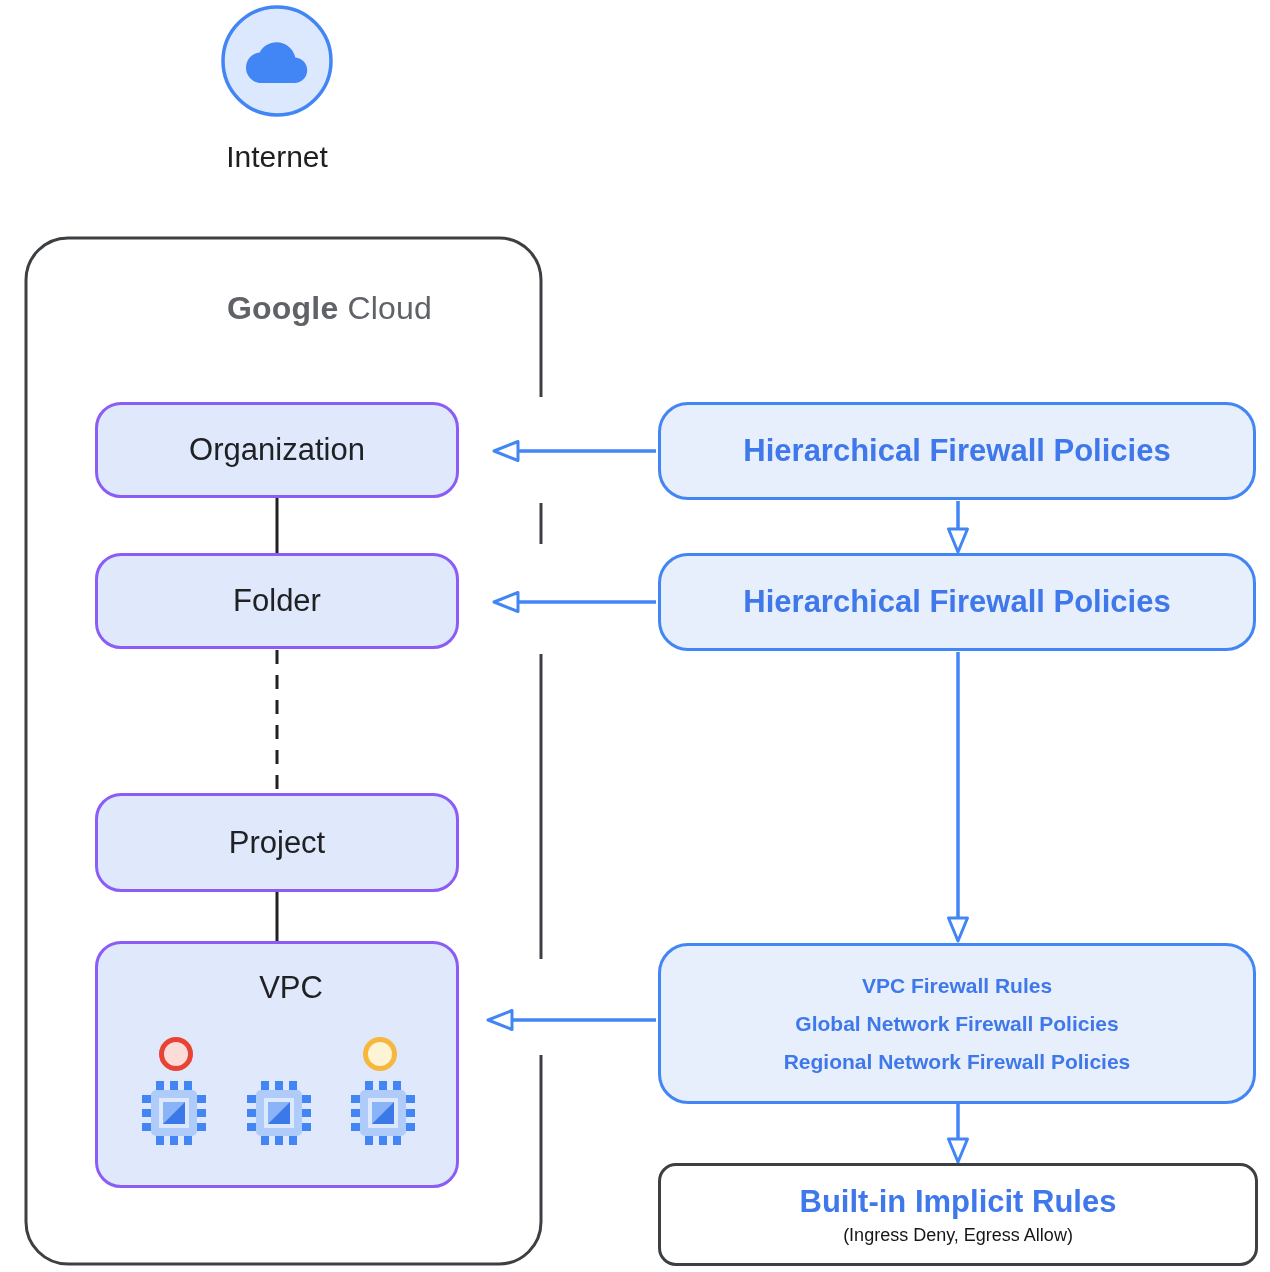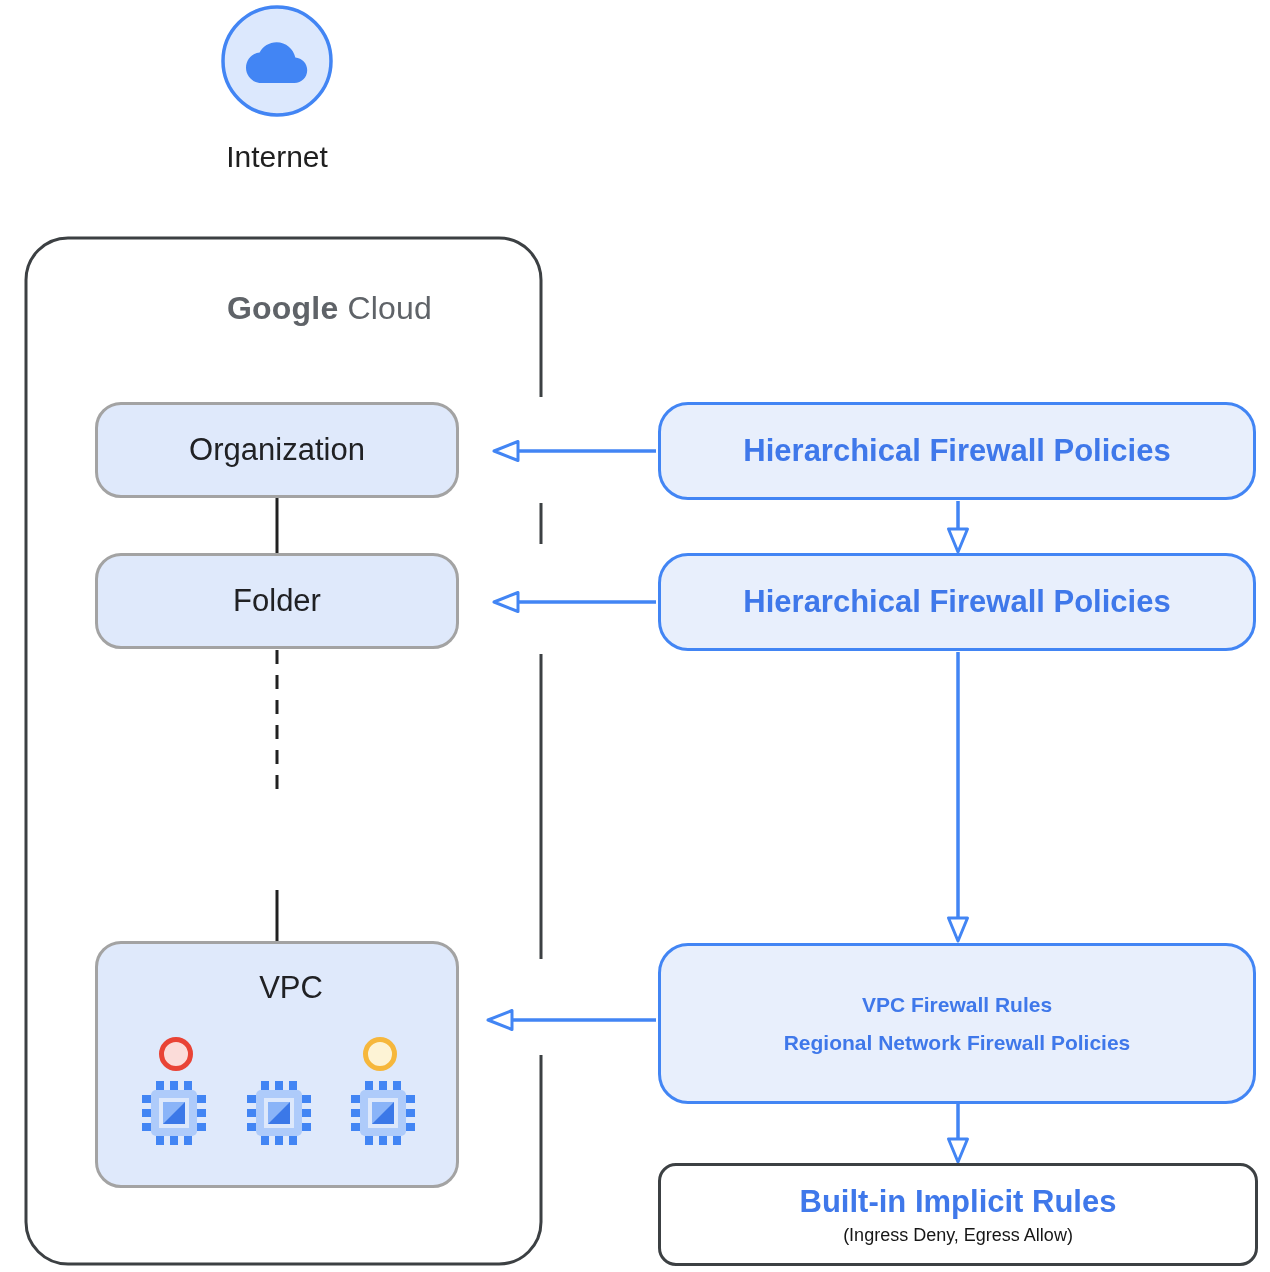--- a/index.html
+++ b/index.html
@@ -21,21 +21,21 @@
   .gc-brand{
     left:26px;top:290px;width:607px;text-align:center;
     font-size:32px;color:#5f6368;letter-spacing:0.2px;
   }
   .gc-brand .g1{font-weight:600;}
   .gc-brand .g2{font-weight:400;margin-left:9px;}
 
   
   .hbox{
     left:95px;width:364px;box-sizing:border-box;
-    background:#dfe9fb;border:3px solid #a3a3a3;border-radius:26px;
+    background:#dfe9fb;border:3px solid #8b5cf6;border-radius:26px;
     display:flex;align-items:center;justify-content:center;
     font-size:31px;font-weight:500;color:#202124;
   }
   .org{top:402px;height:96px;}
   .folder{top:553px;height:96px;}
   .project{top:793px;height:99px;}
   .vpc{top:941px;height:247px;display:block;}
   .vpc-label{
     position:absolute;left:14px;top:26px;width:100%;text-align:center;
     font-size:31px;font-weight:500;color:#202124;
@@ -110,20 +110,23 @@
 
   <div class="abs gc-brand">
     <span class="g1">Google</span><span class="g2">Cloud</span>
   </div>
 
   <div class="abs hbox org">
     <span>Organization</span>
   </div>
   <div class="abs hbox folder">
     <span>Folder</span>
+  </div>
+  <div class="abs hbox project">
+    <span>Project</span>
   </div>
 
   <div class="abs hbox vpc">
     <div class="vpc-label">VPC</div>
     <svg class="vpc-art" width="358" height="241" viewBox="0 0 358 241">
 
       <circle cx="78" cy="110" r="14.5" fill="#fbdcd9" stroke="#e94335" stroke-width="5"></circle>
       <circle cx="282" cy="110" r="14.5" fill="#fdf3d5" stroke="#f6b73c" stroke-width="5"></circle>
 
       <g transform="translate(44,137)">
@@ -190,20 +193,21 @@
   </div>
 
   <div class="abs pbox hfp1">
     <span>Hierarchical Firewall Policies</span>
   </div>
   <div class="abs pbox hfp2">
     <span>Hierarchical Firewall Policies</span>
   </div>
   <div class="abs pbox rules">
     <span>VPC Firewall Rules</span>
+    <span>Global Network Firewall Policies</span>
     <span>Regional Network Firewall Policies</span>
   </div>
   <div class="abs builtin">
     <div class="builtin-title">Built-in Implicit Rules</div>
     <div class="builtin-sub">(Ingress Deny, Egress Allow)</div>
   </div>
 
 </div>
 
 </body></html>

